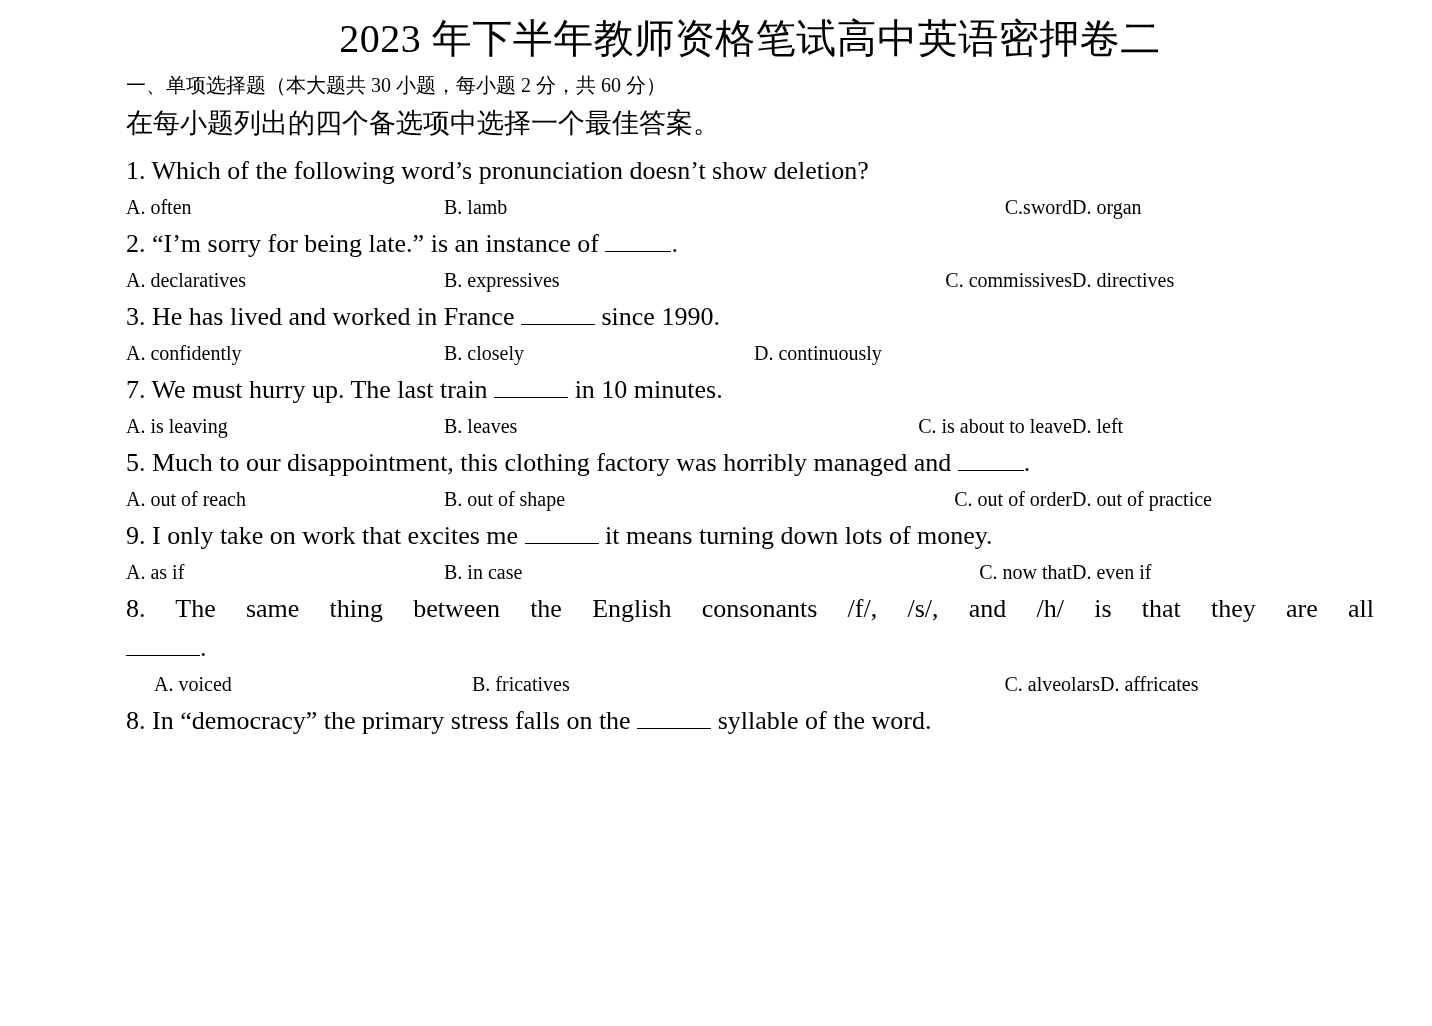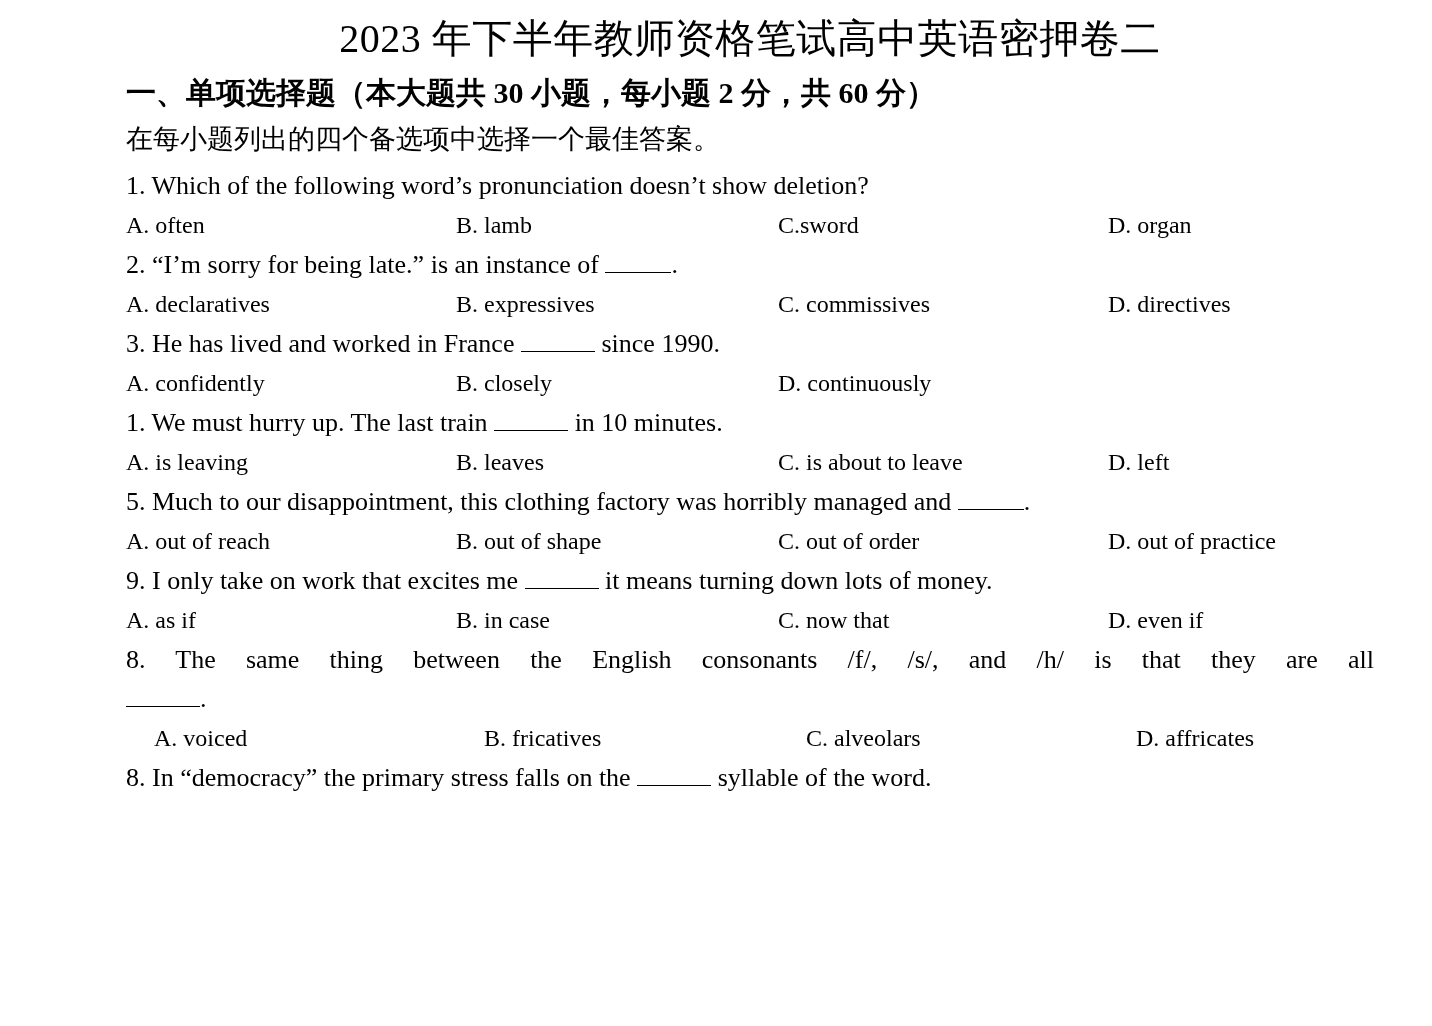--- a/index.html
+++ b/index.html
@@ -23,22 +23,22 @@
   }
   .doc-title {
     text-align: center;
     font-size: 40px;
     line-height: 1.25;
     font-weight: 400;
     margin: 0 0 6px 0;
     letter-spacing: 0.5px;
   }
   .section-heading {
-    font-size: 30px;
-    font-weight: bold;
+    font-size: 20px;
+    font-weight: normal;
     line-height: 1.55;
     margin: 0 0 2px 0;
   }
   .instruction {
     font-size: 27px;
     line-height: 1.55;
     margin: 0 0 4px 0;
   }
   .q-stem {
     font-size: 26px;
@@ -51,32 +51,31 @@
     text-align-last: justify;
   }
   .q-stem-cont {
     font-size: 26px;
     line-height: 1.5;
     margin: 0;
     padding-left: 0;
   }
   .options {
     display: flex;
-    font-size: 24px;
+    font-size: 20px;
     line-height: 1.5;
     padding: 2px 0 0 0;
     white-space: nowrap;
-    gap: 12px;
   }
   .opt {
     display: inline-block;
   }
   .w-a { width: 318px; }
   .w-b { width: 310px; }
-  .w-c { width: 318px; }
+  .w-c { width: 318px; text-align: right; }
   .w-d { width: auto; }
   .blank {
     display: inline-block;
     border-bottom: 1.5px solid #000;
     vertical-align: baseline;
   }
   .bl-mid { width: 66px; }
   .bl-long { width: 74px; }
   .opt-indent {
     padding-left: 28px;
@@ -109,21 +108,21 @@
     <span class="opt w-d">D. directives</span>
   </div>
 
   <div class="q-stem"><span>3. He has lived and worked in France </span><span class="blank bl-long"></span><span> since 1990.</span></div>
   <div class="options">
     <span class="opt w-a">A. confidently</span>
     <span class="opt w-b">B. closely</span>
     <span class="opt w-d">D. continuously</span>
   </div>
 
-  <div class="q-stem"><span>1. We must hurry up. The last train </span><span class="blank bl-long"></span><span> in 10 minutes.</span></div>
+  <div class="q-stem"><span>7. We must hurry up. The last train </span><span class="blank bl-long"></span><span> in 10 minutes.</span></div>
   <div class="options">
     <span class="opt w-a">A. is leaving</span>
     <span class="opt w-b">B. leaves</span>
     <span class="opt w-c">C. is about to leave</span>
     <span class="opt w-d">D. left</span>
   </div>
 
   <div class="q-stem"><span>5. Much to our disappointment, this clothing factory was horribly managed and </span><span class="blank bl-mid"></span><span>.</span></div>
   <div class="options">
     <span class="opt w-a">A. out of reach</span>

